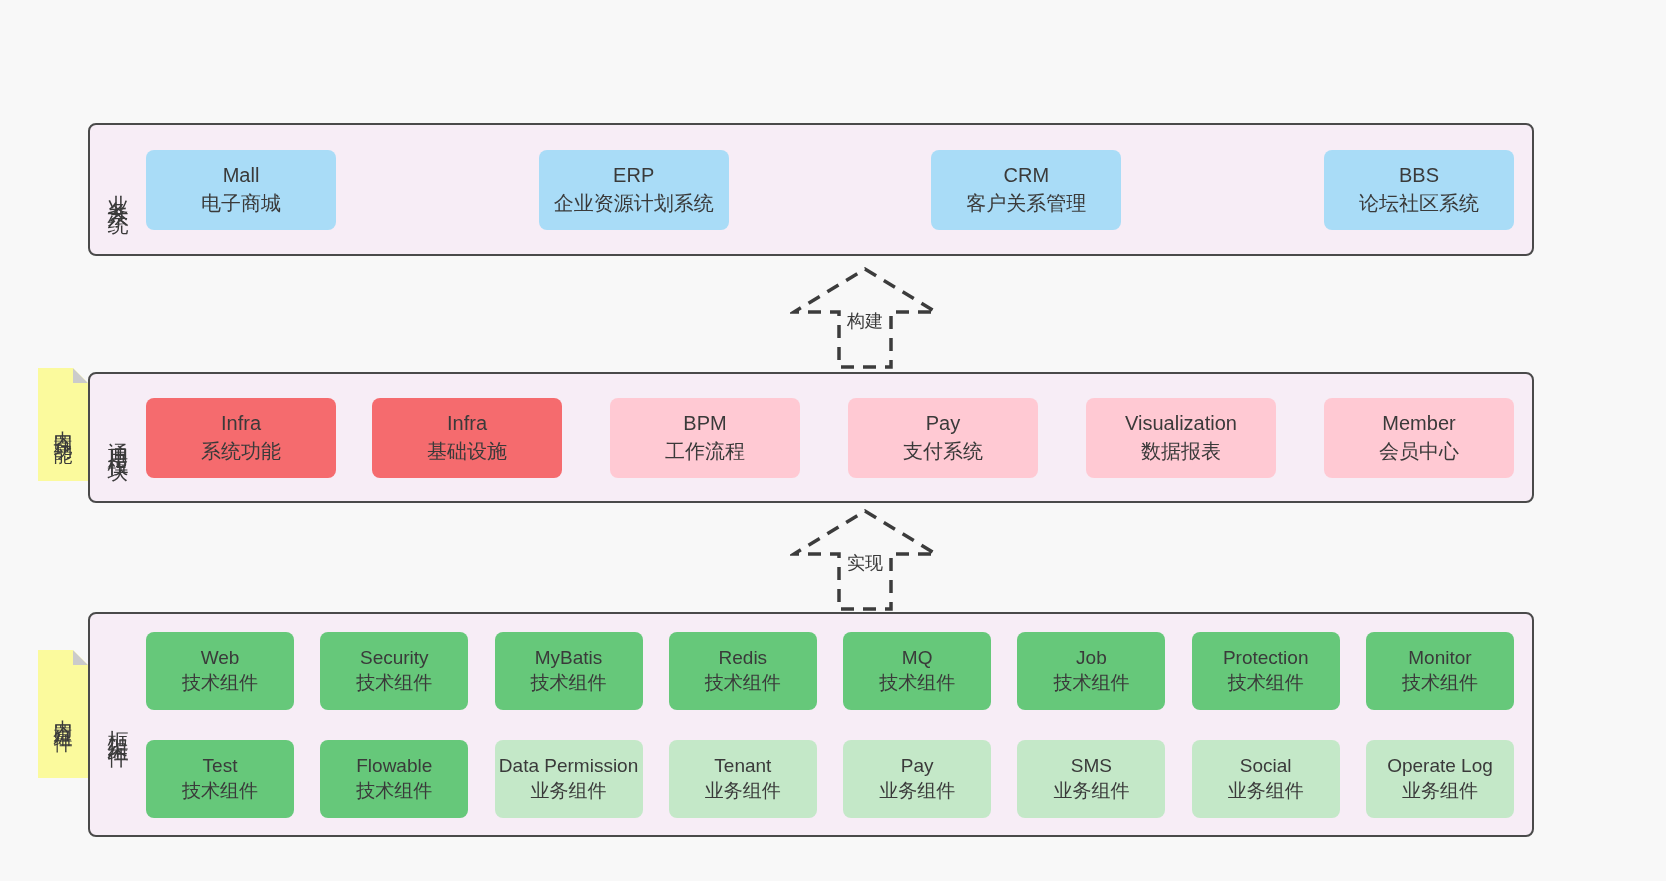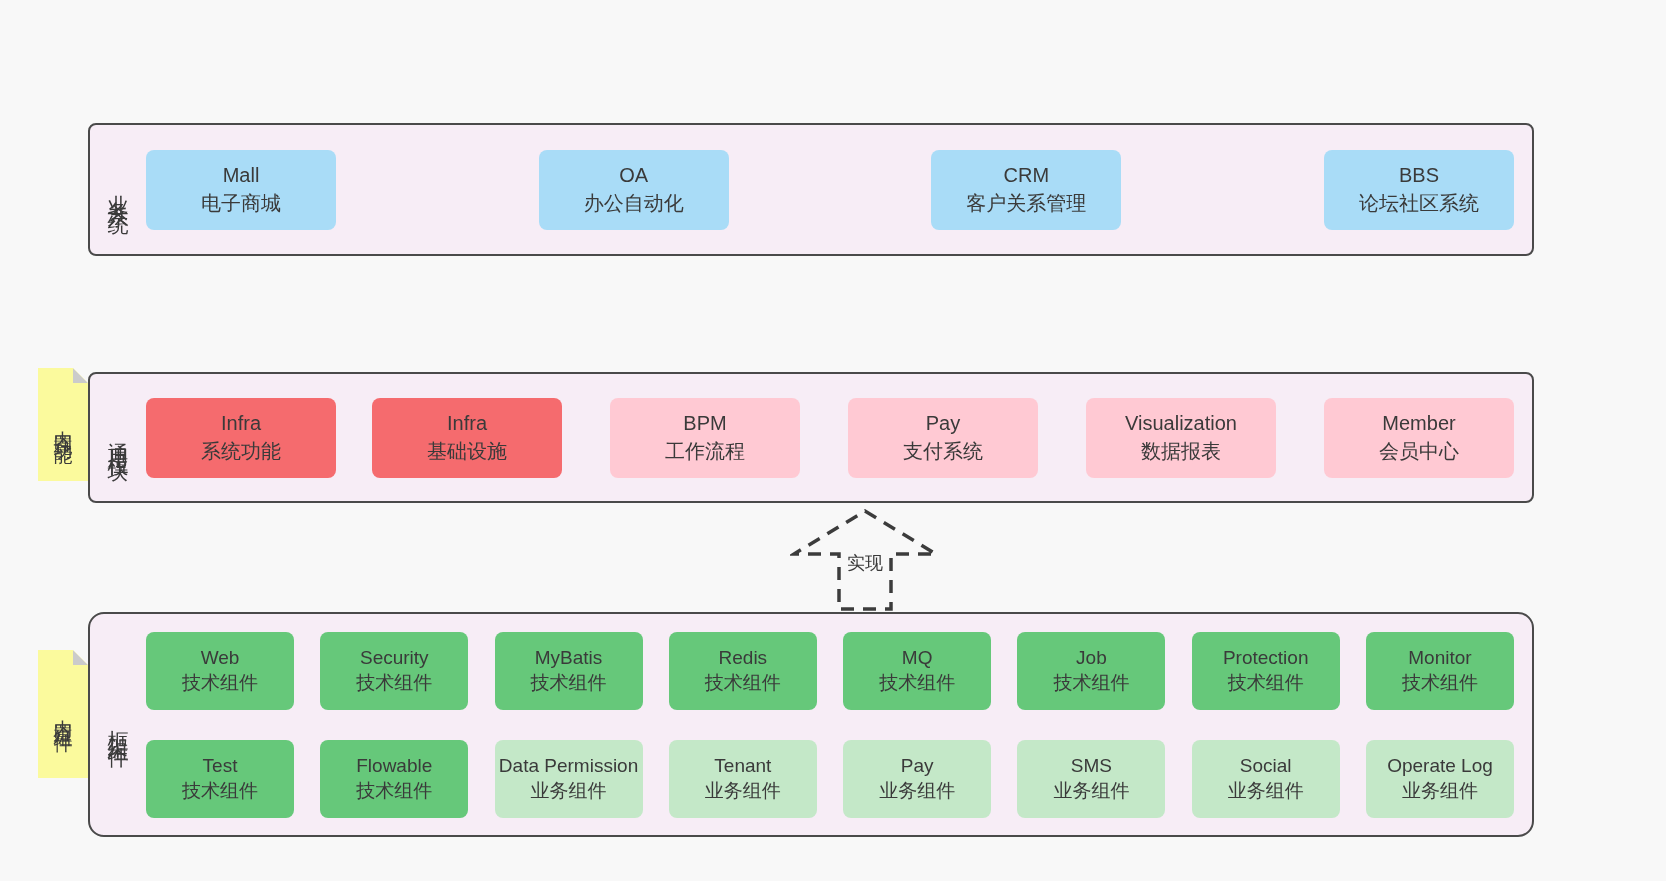--- a/index.html
+++ b/index.html
@@ -9,21 +9,21 @@
     font-family:"Liberation Sans","DejaVu Sans",sans-serif;
     color:#3a3a3a;
   }
   .panel {
     position:absolute; left:88px; width:1446px;
     background:#f7edf6; border:2px solid #4a4a4a; border-radius:8px;
     box-sizing:border-box; display:flex;
   }
   #panel-business   { top:123px; height:133px; }
   #panel-modules    { top:372px; height:131px; }
-  #panel-components { top:612px; height:225px;border-radius:16px; }
+  #panel-components { top:612px; height:225px; }
   .panel-label {
     width:56px; flex:0 0 56px; display:flex; align-items:center; justify-content:center;
   }
   .panel-label span {
     writing-mode:vertical-rl; text-orientation:upright;
     font-size:21px; letter-spacing:6px; color:#3a3a3a;
   }
   .panel-row {
     flex:1; display:flex; justify-content:space-between; align-items:center;
     padding-right:18px;
@@ -78,34 +78,40 @@
   <div class="panel" id="panel-business">
     <div class="panel-label">
       <span>业务系统</span>
     </div>
     <div class="panel-row">
       <div class="box box-lg blue">
         <div>Mall</div>
         <div>电子商城</div>
       </div>
       <div class="box box-lg blue">
-        <div>OA</div>
-        <div>办公自动化</div>
+        <div>ERP</div>
+        <div>企业资源计划系统</div>
       </div>
       <div class="box box-lg blue">
         <div>CRM</div>
         <div>客户关系管理</div>
       </div>
       <div class="box box-lg blue">
         <div>BBS</div>
         <div>论坛社区系统</div>
       </div>
     </div>
   </div>
 
+  <div class="arrow" id="arrow-build">
+    <svg viewBox="0 0 150 104" width="150" height="104">
+      <path d="M75 3 L146 46 L101 46 L101 101 L49 101 L49 46 L4 46 Z" fill="none" stroke="#3c3c3c" stroke-width="3.5" stroke-dasharray="13 9"></path>
+    </svg>
+    <div class="arrow-label">构建</div>
+  </div>
 
   <div class="note" id="note-modules">
     <div class="fold"></div>
     <span>内置功能</span>
   </div>
   <div class="panel" id="panel-modules">
     <div class="panel-label">
       <span>通用模块</span>
     </div>
     <div class="panel-row">

